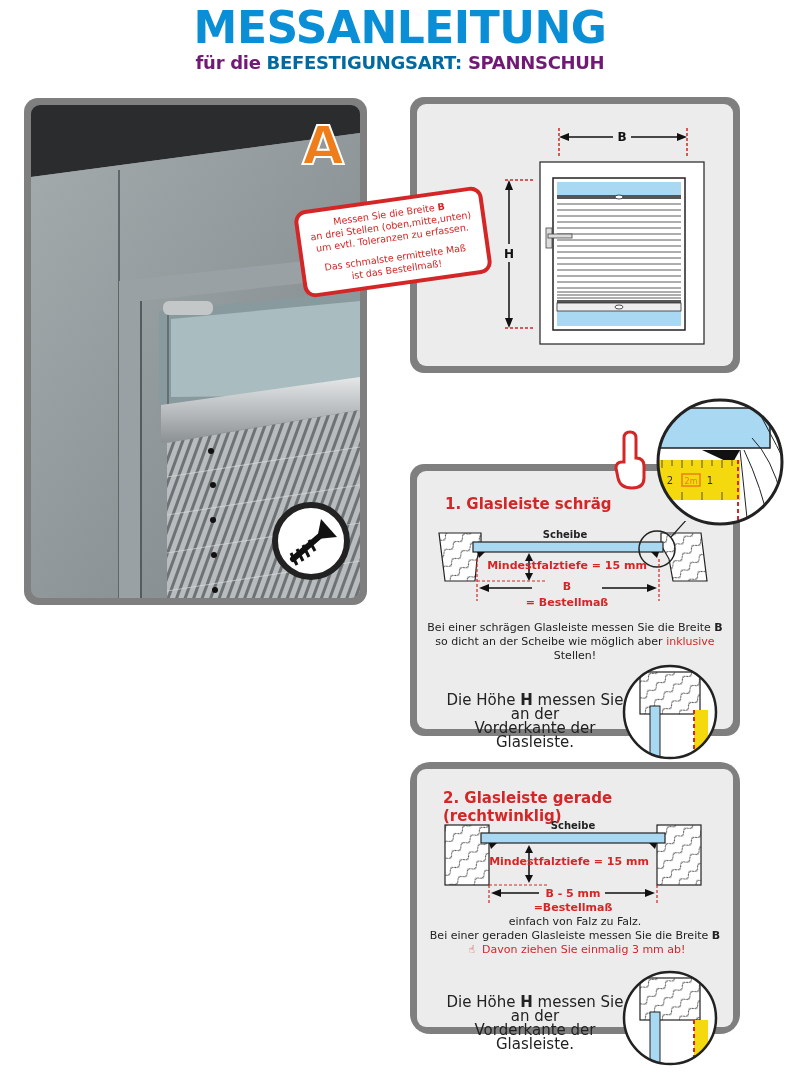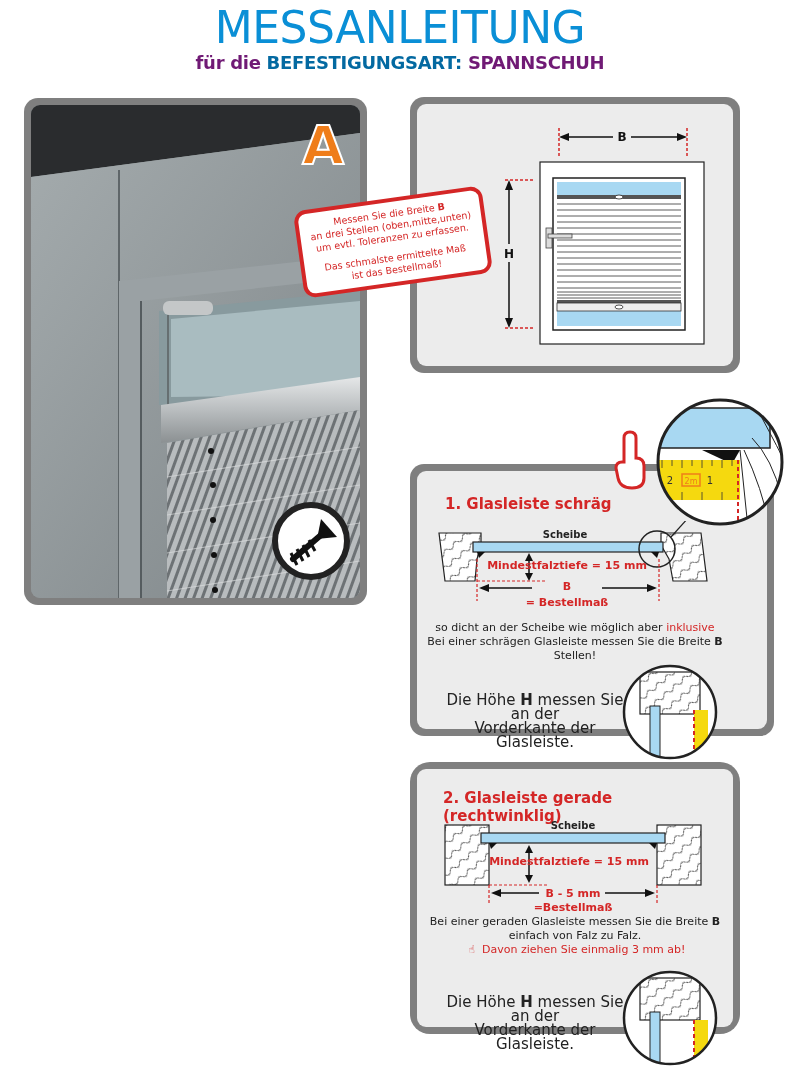--- a/index.html
+++ b/index.html
@@ -1,21 +1,21 @@
 <!DOCTYPE html>
 <html><head>
 <meta charset="utf-8">
 <style>
   html, body { margin:0; padding:0; }
   body { width:800px; height:1089px; background:#ffffff; position:relative; overflow:hidden;
          font-family:"DejaVu Sans", "Liberation Sans", sans-serif; }
   .abs { position:absolute; }
 
   
-  #title { left:0; width:800px; top:2px; text-align:center; font-size:44px; font-weight:normal;
+  #title { left:0; width:800px; top:2px; text-align:center; font-size:44px; font-weight:bold;
            color:#0a8fd6; letter-spacing:-0.5px; line-height:52px; }
   #subtitle { left:0; width:800px; top:52px; text-align:center; font-size:18px; font-weight:bold;
               line-height:22px; letter-spacing:-0.3px; }
   #subtitle .blue { color:#701a75; }
   #subtitle .dark { color:#0369a1; }
 
   
   #photo-panel { left:24px; top:98px; width:343px; height:507px; border-radius:14px;
                  background:#7f7f7f; }
   #photo-inner { position:absolute; left:7px; top:7px; right:7px; bottom:7px; border-radius:9px; overflow:hidden;
@@ -29,21 +29,21 @@
              font-size:9.5px; line-height:12px; padding-top:6px; box-sizing:border-box; }
   #callout b { color:#d42626; }
 
   
   #window-panel { left:410px; top:97px; width:330px; height:276px; border-radius:14px; background:#7f7f7f; }
   #window-inner { position:absolute; left:7px; top:7px; right:7px; bottom:7px; border-radius:9px; background:#ececec; }
 
   
   .step-panel { left:410px; width:330px; border-radius:14px; background:#7f7f7f; }
   .step-inner { position:absolute; left:7px; top:7px; right:7px; bottom:7px; border-radius:9px; background:#ececec; }
-  #step1 { top:464px; height:272px;padding-left:34px; }
+  #step1 { top:464px; height:272px; }
   #step2 { top:762px; height:272px;border-radius:20px; }
   .step-title { position:absolute; left:28px; font-size:15px; font-weight:bold; color:#d42626; }
   .pane-label { font-size:10px; font-weight:bold; fill:#222; }
   .red-label { font-size:11px; font-weight:bold; fill:#d42626; }
   .desc { position:absolute; text-align:center; font-size:11px; line-height:14px; color:#222; }
   .desc b { font-weight:bold; }
   .desc .red { color:#d42626; }
   .hint { position:absolute; text-align:center; font-size:15px; line-height:14px; color:#222; }
 </style>
 </head>
@@ -223,22 +223,22 @@
       <text x="150" y="48" text-anchor="middle" class="red-label">Mindestfalztiefe = 15 mm</text>
 
       <line x1="66" y1="67" x2="115" y2="67" stroke="#111" stroke-width="1.5"></line>
       <polygon points="62,67 72,63 72,71" fill="#111"></polygon>
       <line x1="185" y1="67" x2="236" y2="67" stroke="#111" stroke-width="1.5"></line>
       <polygon points="240,67 230,63 230,71" fill="#111"></polygon>
       <text x="150" y="69" text-anchor="middle" class="red-label" font-size="13">B</text>
       <text x="150" y="85" text-anchor="middle" class="red-label" font-size="12">= Bestellmaß</text>
     </svg>
     <div class="desc" style="left:0; width:316px; top:150px;">
+      <div><span>Bei einer schrägen Glasleiste messen Sie die Breite</span> <b>B</b></div>
       <div><span>so dicht an der Scheibe wie möglich aber</span> <span class="red">inklusive</span></div>
-      <div><span>Bei einer schrägen Glasleiste messen Sie die Breite</span> <b>B</b></div>
       <div>Stellen!</div>
     </div>
     <div class="hint" style="left:18px; width:200px; top:222px;">
       <div><span>Die Höhe</span> <b>H</b> <span>messen Sie an der</span></div>
       <div>Vorderkante der Glasleiste.</div>
     </div>
   </div>
 </div>
 
 <svg class="abs" style="left:610px; top:428px;" width="40" height="64" viewBox="0 0 40 64">
@@ -318,22 +318,22 @@
       <line x1="240" y1="72" x2="240" y2="92" stroke="#d42626" stroke-width="1.2" stroke-dasharray="3,2"></line>
       <text x="152" y="52" text-anchor="middle" class="red-label">Mindestfalztiefe = 15 mm</text>
       <line x1="78" y1="80" x2="122" y2="80" stroke="#111" stroke-width="1.5"></line>
       <polygon points="74,80 84,76 84,84" fill="#111"></polygon>
       <line x1="188" y1="80" x2="234" y2="80" stroke="#111" stroke-width="1.5"></line>
       <polygon points="238,80 228,76 228,84" fill="#111"></polygon>
       <text x="156" y="84" text-anchor="middle" class="red-label" font-size="13">B - 5 mm</text>
       <text x="156" y="98" text-anchor="middle" class="red-label" font-size="12">=Bestellmaß</text>
     </svg>
     <div class="desc" style="left:0; width:316px; top:146px;">
+      <div>einfach von Falz zu Falz.</div>
       <div><span>Bei einer geraden Glasleiste messen Sie die Breite</span> <b>B</b></div>
-      <div>einfach von Falz zu Falz.</div>
       <div><span class="red" style="display:inline-block; width:14px;">☝</span> <span class="red">Davon ziehen Sie einmalig 3 mm ab!</span></div>
     </div>
     <div class="hint" style="left:18px; width:200px; top:226px;">
       <div><span>Die Höhe</span> <b>H</b> <span>messen Sie an der</span></div>
       <div>Vorderkante der Glasleiste.</div>
     </div>
   </div>
 </div>
 
 <svg class="abs" style="left:620px; top:968px;" width="100" height="100" viewBox="0 0 100 100">

